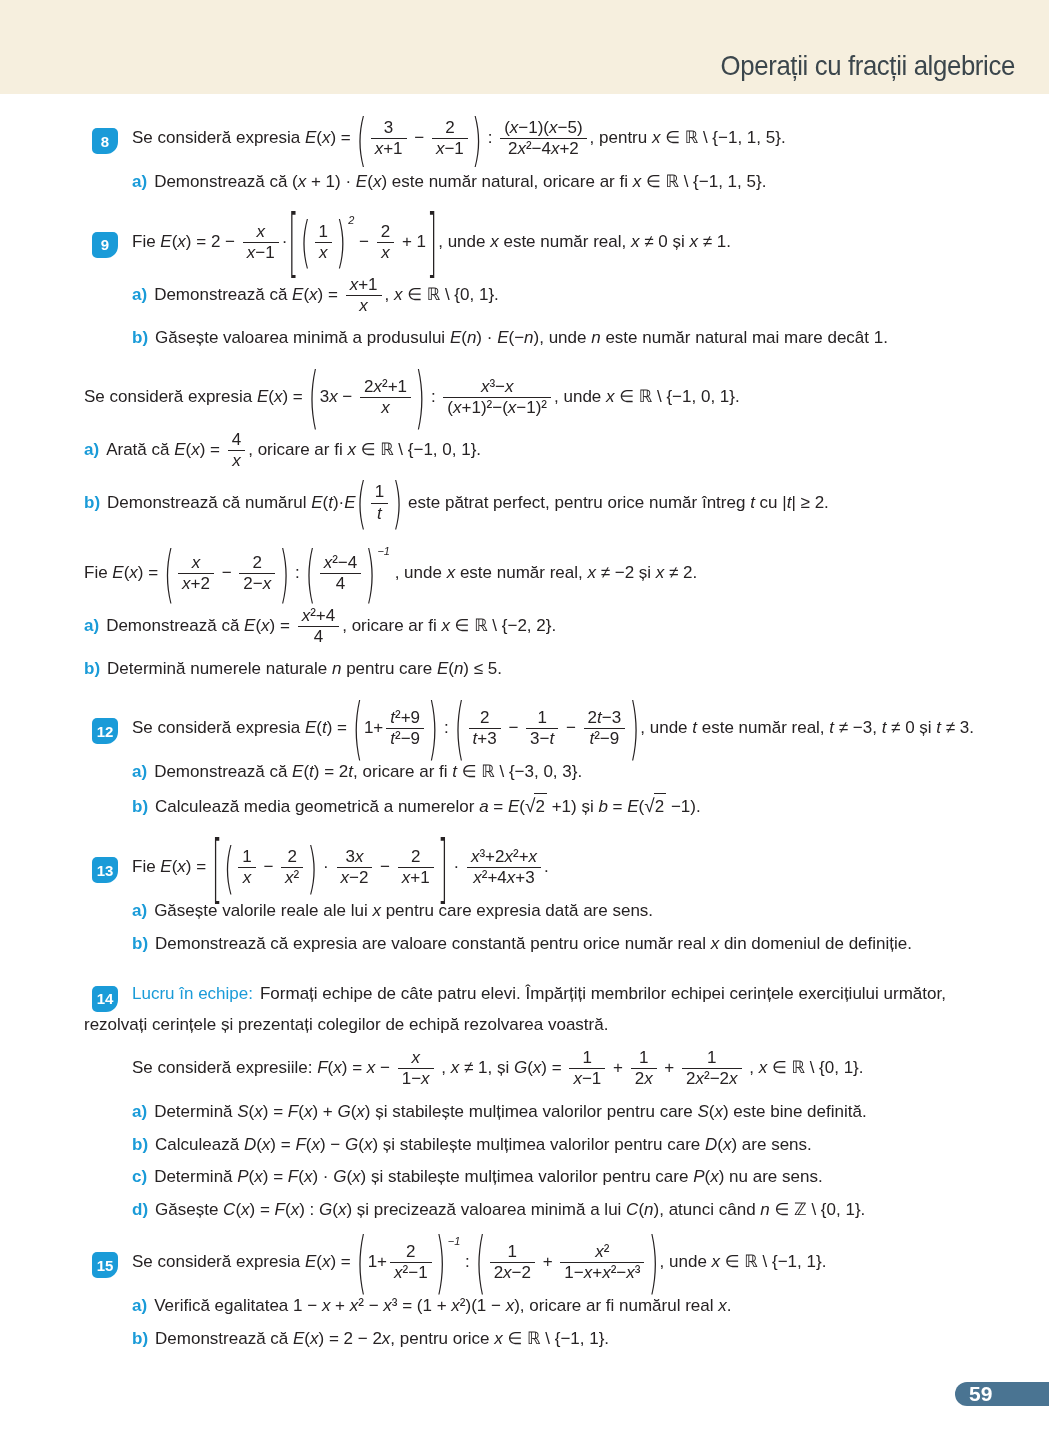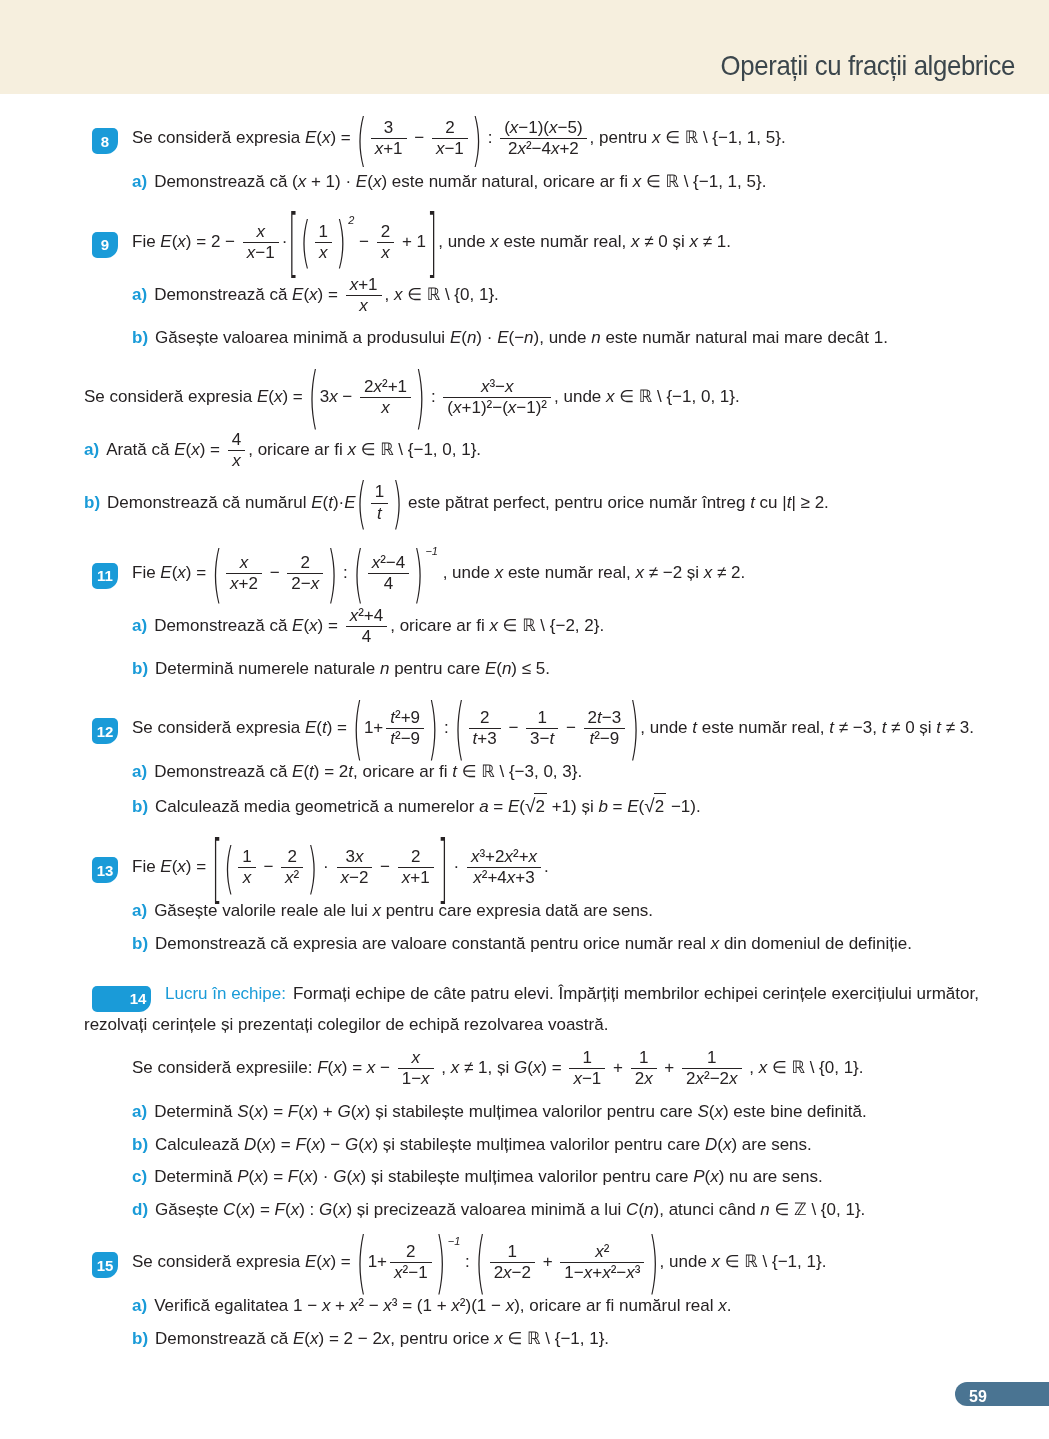--- a/index.html
+++ b/index.html
@@ -30,27 +30,27 @@
   .it{font-style:italic;}
   .frac{display:inline-block;vertical-align:middle;text-align:center;margin:2px 3px;line-height:1.18;}
   .frac .num{display:block;padding:0 4px;}
   .frac .den{display:block;border-top:1.4px solid #262223;padding:0 4px;}
   .delim{display:inline-block;font-size:26px;font-weight:300;line-height:1;vertical-align:middle;margin:0 1px;font-family:"DejaVu Sans",sans-serif;}
   .dsup{font-size:11px;position:relative;top:-16px;margin-left:1px;font-style:italic;}
   .sqrt{display:inline-block;white-space:nowrap;}
   .sqrt .rad{font-size:19px;}
   .sqrt .radicand{display:inline-block;border-top:1.4px solid #262223;padding:0 2px 0 1px;margin-left:-1px;}
   .para{line-height:1.55;margin-bottom:8px;}
-  .para .badge{margin:0 14px 0 8px;vertical-align:-5px;padding-left:33px;}
+  .para .badge{margin:0 14px 0 8px;vertical-align:-5px;}
   .lead{color:#1a9bd8;font-weight:400;margin-right:7px;}
   .ex-block .body{margin-left:48px;}
   .pagenum-bar{
     position:absolute;right:0;bottom:33px;width:94px;height:24px;background:#4a7492;
-    border-radius:12px 0 0 12px;color:#fff;display:flex;align-items:flex-end;
-    padding-left:14px;box-sizing:border-box;font-weight:700;font-size:16px;
+    border-radius:12px 0 0 12px;color:#fff;display:flex;align-items:center;
+    padding-left:14px;box-sizing:border-box;font-weight:700;font-size:21px;
   }
 </style>
 </head>
 <body>
 
 <div class="page">
   <div class="header-band">
     <div class="page-title">Operații cu fracții algebrice</div>
   </div>
   <div class="content">
@@ -70,21 +70,20 @@
         </div>
       </div>
       <div class="ex">
         <div class="body">
           <div class="stem"><span class="txt">Se consideră expresia </span><span class="math"><span class="it">E</span><span>(</span><span class="it">x</span><span>)</span></span><span class="txt"> = </span><span class="delim" style="transform: scaleY(2.6);">(</span><span class="math"><span>3</span><span class="it">x</span><span> − </span></span><span class="frac"><span class="num"><span>2</span><span class="it">x</span><span>²+1</span></span><span class="den"><span class="it">x</span></span></span><span class="delim" style="transform: scaleY(2.6);">)</span><span class="txt"> : </span><span class="frac"><span class="num"><span class="it">x</span><span>³−</span><span class="it">x</span></span><span class="den"><span>(</span><span class="it">x</span><span>+1)²−(</span><span class="it">x</span><span>−1)²</span></span></span><span class="txt">,  unde </span><span class="math"><span class="it">x</span></span><span class="txt"> ∈ ℝ \ {−1, 0, 1}.</span></div>
           <div class="item"><span class="ilabel">a)</span><span class="itext"><span class="txt">Arată că </span><span class="math"><span class="it">E</span><span>(</span><span class="it">x</span><span>)</span></span><span class="txt"> = </span><span class="frac"><span class="num"><span>4</span></span><span class="den"><span class="it">x</span></span></span><span class="txt">, oricare ar fi </span><span class="math"><span class="it">x</span></span><span class="txt"> ∈ ℝ \ {−1, 0, 1}.</span></span></div>
           <div class="item"><span class="ilabel">b)</span><span class="itext"><span class="txt">Demonstrează că numărul </span><span class="math"><span class="it">E</span><span>(</span><span class="it">t</span><span>)·</span><span class="it">E</span></span><span class="delim" style="transform: scaleY(2.1);">(</span><span class="frac"><span class="num"><span>1</span></span><span class="den"><span class="it">t</span></span></span><span class="delim" style="transform: scaleY(2.1);">)</span><span class="txt"> este pătrat perfect, pentru orice număr întreg </span><span class="math"><span class="it">t</span></span><span class="txt"> cu </span><span class="math"><span>|</span><span class="it">t</span><span>|</span></span><span class="txt"> ≥ 2.</span></span></div>
         </div>
       </div>
       <div class="ex">
-        <div class="bcol"><span class="badge">11</span></div>
         <div class="body">
           <div class="stem"><span class="txt">Fie </span><span class="math"><span class="it">E</span><span>(</span><span class="it">x</span><span>)</span></span><span class="txt"> = </span><span class="delim" style="transform: scaleY(2.4);">(</span><span class="frac"><span class="num"><span class="it">x</span></span><span class="den"><span class="it">x</span><span>+2</span></span></span><span class="txt"> − </span><span class="frac"><span class="num"><span>2</span></span><span class="den"><span>2−</span><span class="it">x</span></span></span><span class="delim" style="transform: scaleY(2.4);">)</span><span class="txt"> : </span><span class="delim" style="transform: scaleY(2.4);">(</span><span class="frac"><span class="num"><span class="it">x</span><span>²−4</span></span><span class="den"><span>4</span></span></span><span class="delim" style="transform: scaleY(2.4);">)</span><sup class="dsup"><span>−1</span></sup><span class="txt"> ,  unde </span><span class="math"><span class="it">x</span></span><span class="txt"> este număr real, </span><span class="math"><span class="it">x</span></span><span class="txt"> ≠ −2 și </span><span class="math"><span class="it">x</span></span><span class="txt"> ≠ 2.</span></div>
           <div class="item"><span class="ilabel">a)</span><span class="itext"><span class="txt">Demonstrează că </span><span class="math"><span class="it">E</span><span>(</span><span class="it">x</span><span>)</span></span><span class="txt"> = </span><span class="frac"><span class="num"><span class="it">x</span><span>²+4</span></span><span class="den"><span>4</span></span></span><span class="txt">,  oricare ar fi </span><span class="math"><span class="it">x</span></span><span class="txt"> ∈ ℝ \ {−2, 2}.</span></span></div>
           <div class="item"><span class="ilabel">b)</span><span class="itext"><span class="txt">Determină numerele naturale </span><span class="math"><span class="it">n</span></span><span class="txt"> pentru care </span><span class="math"><span class="it">E</span><span>(</span><span class="it">n</span><span>)</span></span><span class="txt"> ≤ 5.</span></span></div>
         </div>
       </div>
       <div class="ex">
         <div class="bcol"><span class="badge">12</span></div>
         <div class="body">
           <div class="stem"><span class="txt">Se consideră expresia </span><span class="math"><span class="it">E</span><span>(</span><span class="it">t</span><span>)</span></span><span class="txt"> = </span><span class="delim" style="transform: scaleY(2.6);">(</span><span class="txt">1+</span><span class="frac"><span class="num"><span class="it">t</span><span>²+9</span></span><span class="den"><span class="it">t</span><span>²−9</span></span></span><span class="delim" style="transform: scaleY(2.6);">)</span><span class="txt"> : </span><span class="delim" style="transform: scaleY(2.6);">(</span><span class="frac"><span class="num"><span>2</span></span><span class="den"><span class="it">t</span><span>+3</span></span></span><span class="txt"> − </span><span class="frac"><span class="num"><span>1</span></span><span class="den"><span>3−</span><span class="it">t</span></span></span><span class="txt"> − </span><span class="frac"><span class="num"><span>2</span><span class="it">t</span><span>−3</span></span><span class="den"><span class="it">t</span><span>²−9</span></span></span><span class="delim" style="transform: scaleY(2.6);">)</span><span class="txt">,  unde </span><span class="math"><span class="it">t</span></span><span class="txt"> este număr real, </span><span class="math"><span class="it">t</span></span><span class="txt"> ≠ −3, </span><span class="math"><span class="it">t</span></span><span class="txt"> ≠ 0 și </span><span class="math"><span class="it">t</span></span><span class="txt"> ≠ 3.</span></div>

